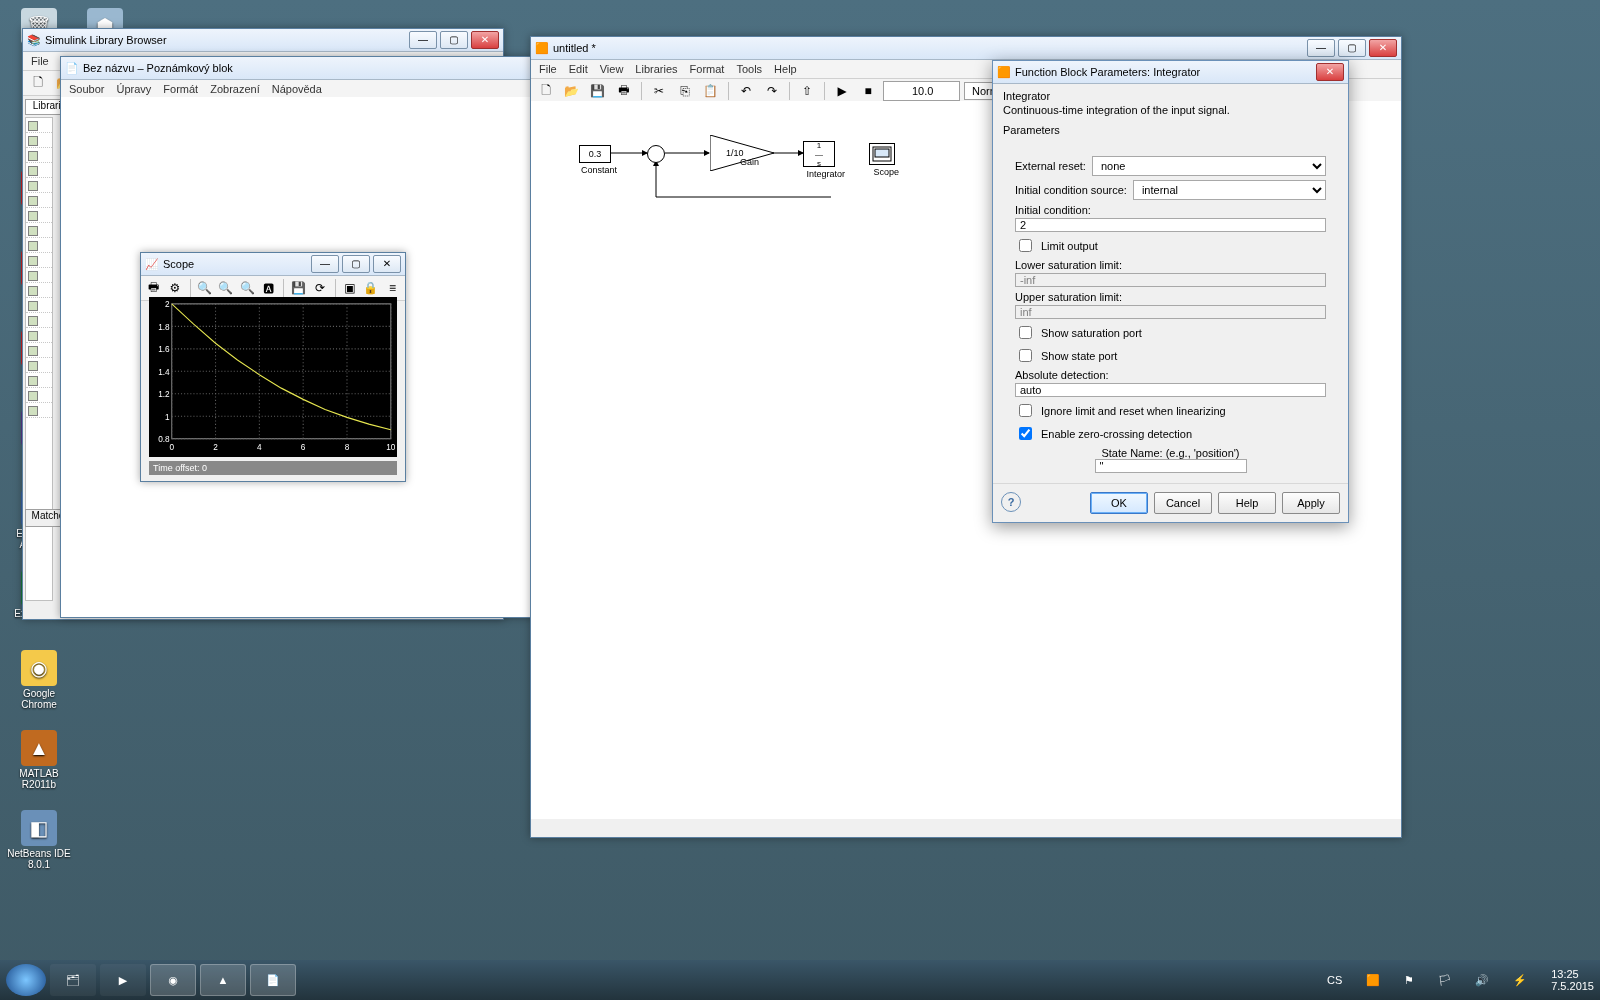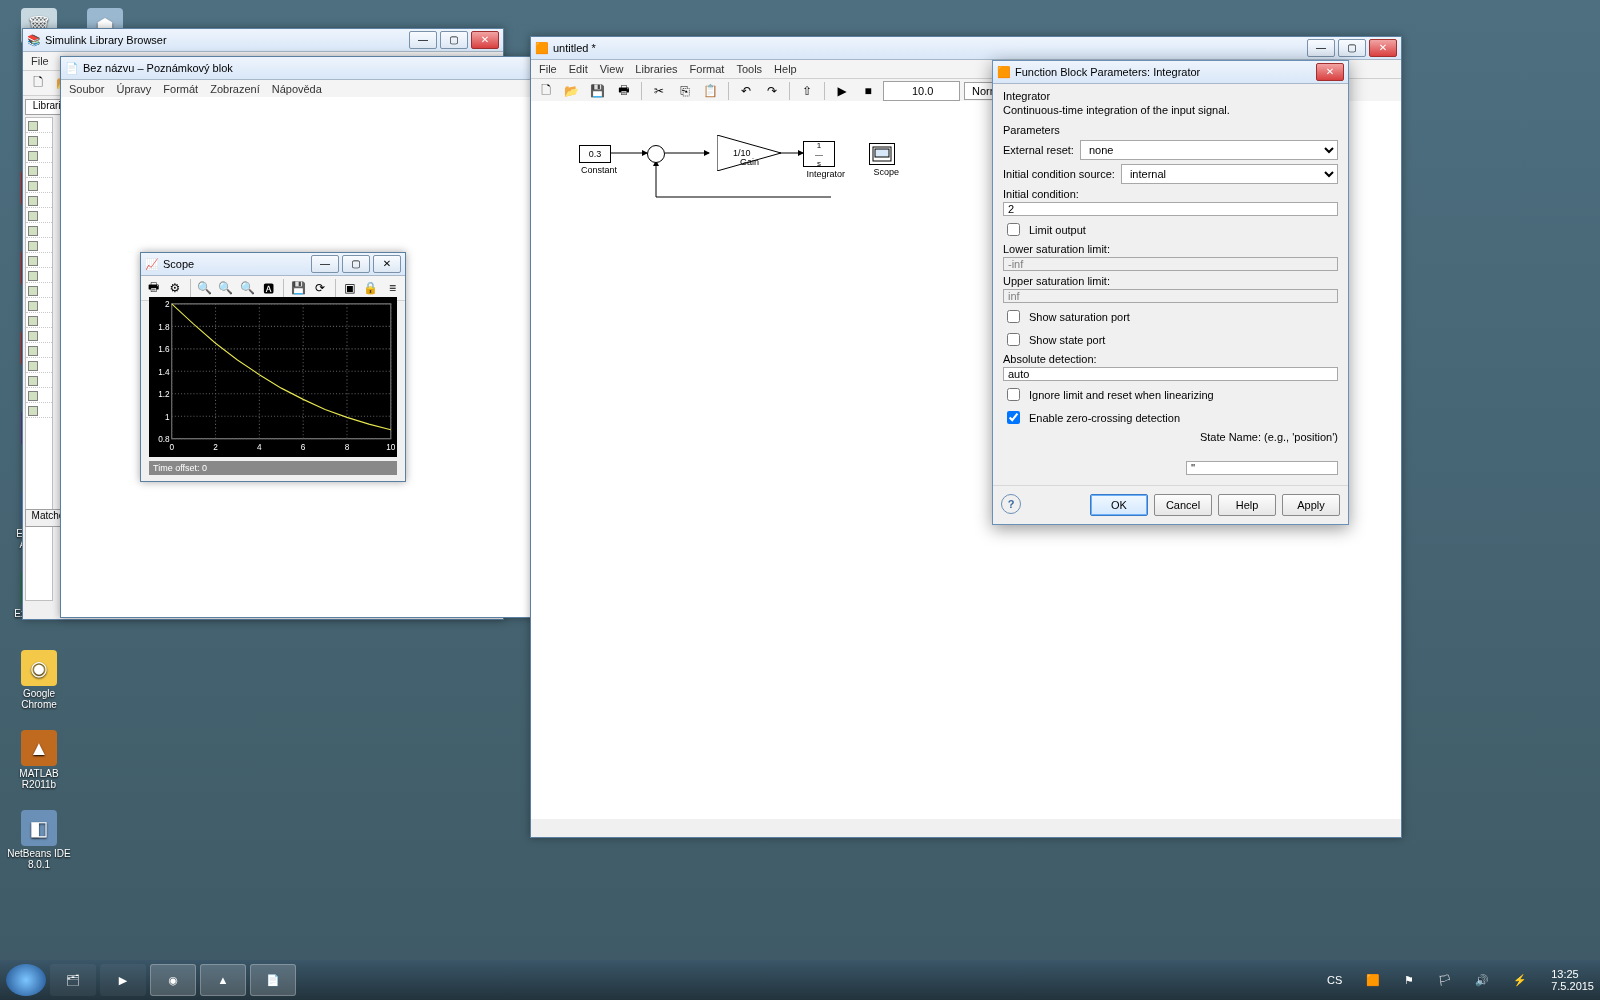--- a/index.html
+++ b/index.html
@@ -33,21 +33,21 @@
   .blk{position:absolute;border:1px solid #000;background:#fff;font-size:9px;display:flex;align-items:center;justify-content:center;text-align:center}
   .blklabel{position:absolute;font-size:9px;color:#000;text-align:right}
   svg.wires{position:absolute;inset:0}
   
   .scopearea{position:absolute;inset:44px 8px 24px 8px;background:#000}
   .scope-footer{position:absolute;left:8px;right:8px;bottom:6px;height:14px;background:#888;color:#fff;font-size:9px;padding-left:4px;display:flex;align-items:center}
   
   .dlg{position:absolute;background:#f0f0f0;border:1px solid #6a90b8;box-shadow:0 4px 16px rgba(0,0,0,.4)}
   .dlg .titlebar{background:linear-gradient(#eef4fc,#d9e7f8)}
   .dlg .body{padding:6px 10px;font-size:11px}
-  .frow{display:flex;align-items:center;margin:4px 0;gap:6px}
+  .frow{display:flex;align-items:center;margin:4px 12px;gap:6px}
   .frow label{white-space:nowrap}
   .frow select,.frow input[type=text]{flex:1;height:20px;border:1px solid #a8a8a8;background:#fff;font:inherit;padding:0 4px}
   .frow input[readonly]{background:#f0f0f0;color:#808080}
   .dlg .foot{display:flex;justify-content:flex-end;gap:6px;padding:8px;border-top:1px solid #d8d8d8}
   .dlg .foot button{width:58px;height:22px;border:1px solid #8a8a8a;border-radius:2px;background:linear-gradient(#fdfdfd,#e6e6e6);font:inherit}
   .dlg .foot button.primary{border-color:#3a78c8;box-shadow:0 0 0 1px #6ab0f8 inset;background:linear-gradient(#f0f8ff,#d4e8ff)}
   .dlg .foot .helpico{width:18px;height:18px;border-radius:50%;border:1px solid #6a90b8;color:#3a6aa0;display:flex;align-items:center;justify-content:center;margin-right:auto;font-weight:bold}
   
   .lib-tree{position:absolute;left:2px;top:88px;width:26px;bottom:18px;background:#fff;border:1px solid #c0c0c0}
   .lib-tree .tn{height:14px;border-bottom:1px dotted #c8c8c8;position:relative}
@@ -290,21 +290,21 @@
 
         <polyline points="316,52 316,96 125,96 125,60" fill="none" stroke="#000" marker-end="url(#ah)"></polyline>
       </svg>
       <div class="blk" style="left:48px;top:44px;width:30px;height:16px">
           <span>0.3</span>
         </div>
       <div class="blklabel" style="left:40px;top:64px;width:46px">Constant</div>
 
       <div style="position:absolute;left:116px;top:44px;width:16px;height:16px;border:1px solid #000;border-radius:50%;background:#fff"></div>
 
-      <div style="position:absolute;left:186px;top:34px;width:64px;height:36px">
+      <div style="position:absolute;left:179px;top:34px;width:64px;height:36px">
         <svg width="64" height="36">
             <polygon points="0,0 64,18 0,36" fill="#fff" stroke="#000"></polygon>
             <text x="16" y="21" font-size="9">1/10</text>
           </svg>
       </div>
       <div class="blklabel" style="left:192px;top:56px;width:36px">Gain</div>
       <div class="blk" style="left:272px;top:40px;width:30px;height:24px;font-size:8px;line-height:9px;white-space:pre">1
 —
 s</div>
       <div class="blklabel" style="left:260px;top:68px;width:54px">Integrator</div>
@@ -329,21 +329,21 @@
     <div class="titlebar">
       <span class="ico">🟧</span>
       <span class="ttxt">Function Block Parameters: Integrator</span>
       <div class="wbtns">
           <div class="wb close">✕</div>
         </div>
     </div>
     <div class="body">
       <div style="margin-bottom:2px">Integrator</div>
       <div style="margin-bottom:8px">Continuous-time integration of the input signal.</div>
-      <div style="margin-bottom:4px">Parameters</div>
+      <div style="margin-bottom:20px">Parameters</div>
 
       <div class="frow">
         <label>External reset:</label>
         <select><option>none</option></select>
       </div>
       <div class="frow">
         <label>Initial condition source:</label>
         <select><option>internal</option></select>
       </div>
       <div class="frow" style="flex-direction:column;align-items:stretch;gap:2px">
@@ -375,21 +375,21 @@
         <input type="text" value="auto" style="">
       </div>
       <div class="frow">
           <input type="checkbox" style="">
           <label>Ignore limit and reset when linearizing</label>
         </div>
       <div class="frow">
           <input type="checkbox" checked="" style="">
           <label>Enable zero-crossing detection</label>
         </div>
-      <div class="frow" style="flex-direction:column;align-items:flex-end;gap:18px">
+      <div class="frow" style="flex-direction:column;align-items:center;gap:0">
         <label>State Name: (e.g., 'position')</label>
         <input type="text" value="''" style="">
       </div>
     </div>
     <div class="foot">
       <div class="helpico">?</div>
       <button class="primary">OK</button>
       <button>Cancel</button>
       <button>Help</button>
       <button>Apply</button>

